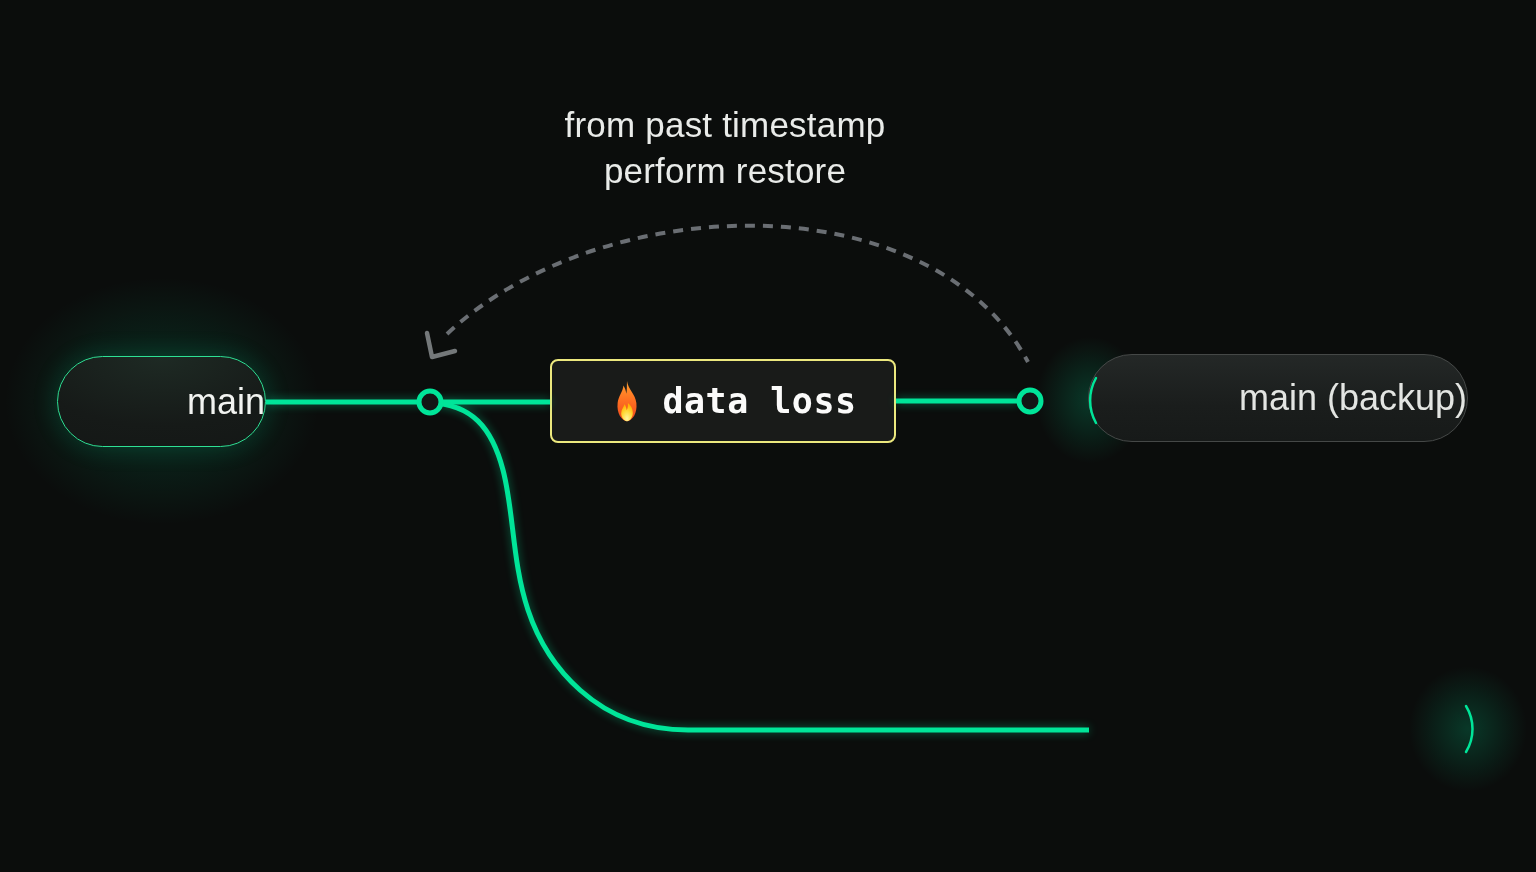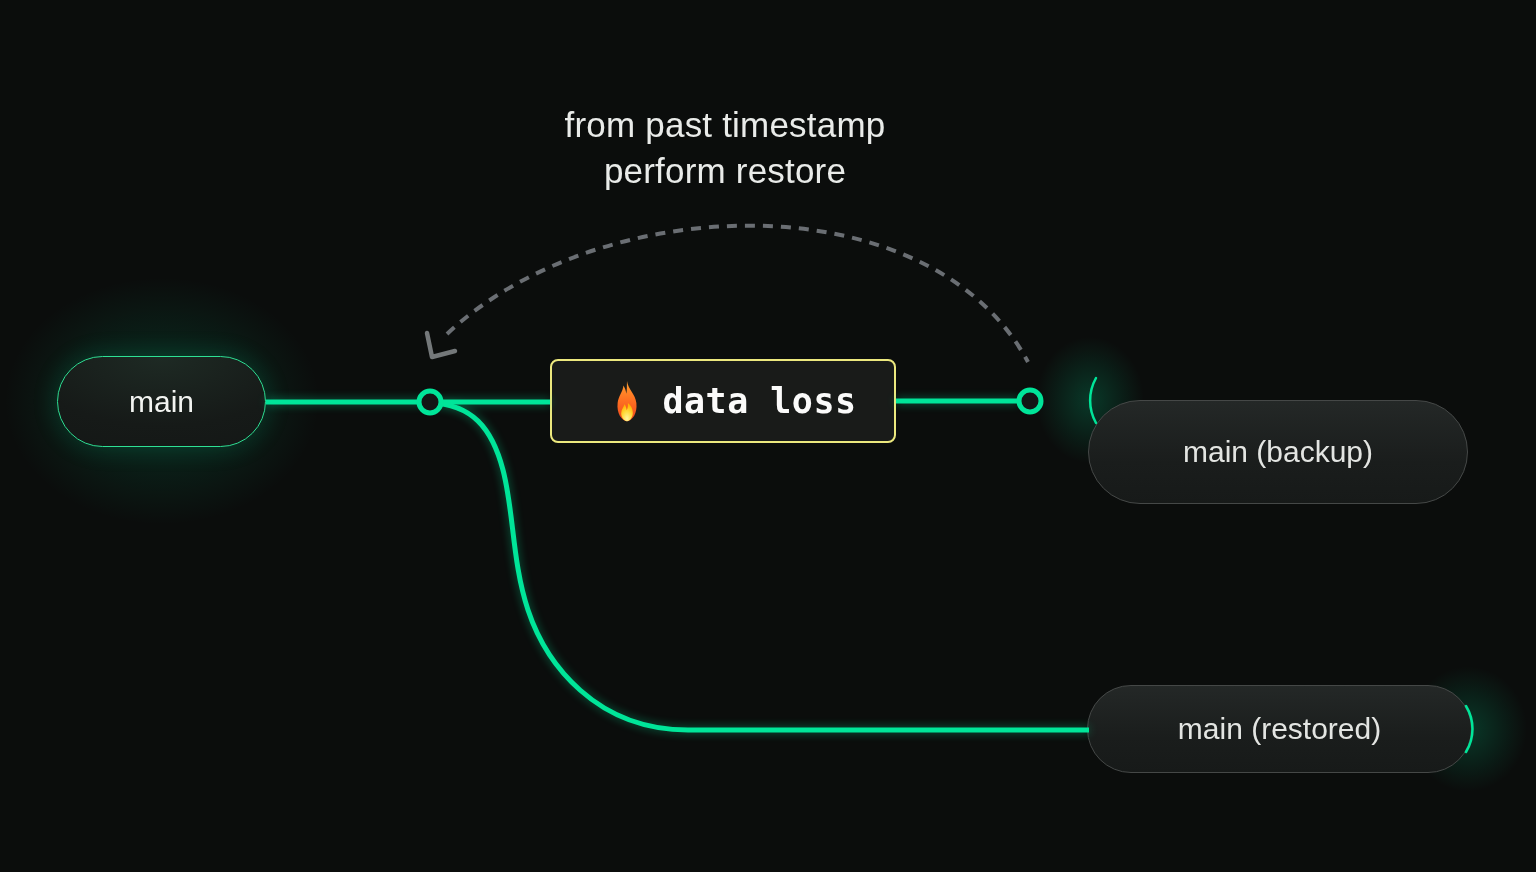--- a/index.html
+++ b/index.html
@@ -31,38 +31,38 @@
   }
   .annotation {
     position: absolute; left: 428px; top: 102px; width: 594px;
     text-align: center;
     color: #e9ebe9;
     font-size: 35px; line-height: 46px;
     letter-spacing: 0.2px;
   }
   .pill {
     position: absolute;
-    display: flex; align-items: center; justify-content: center;
+    display: flex; align-items: center; justify-content: flex-end;
     border-radius: 999px;
-    font-size: 30px;
+    font-size: 36px;
     box-sizing: border-box;
   }
   .pill-main {
     left: 57px; top: 356px; width: 209px; height: 91px;
     border: 1.5px solid #2ee094;
     background: radial-gradient(120% 140% at 50% 0%, #1e2a24 0%, #161a18 55%, #131615 100%);
     color: #f2f4f1;
     box-shadow: 0 0 26px rgba(0,229,153,0.18);
   }
   .pill-gray {
     border: 1.5px solid #454847;
     background: linear-gradient(180deg, #242827 0%, #1a1d1c 60%, #171a19 100%);
     color: #e3e5e2;
   }
-  .pill-backup   { left: 1088px; top: 354px; width: 380px; height: 104px; margin-top: 46px; }
+  .pill-backup   { left: 1088px; top: 354px; width: 380px; height: 88px; }
   .pill-restored { left: 1087px; top: 685px; width: 385px; height: 88px; }
   .event-box {
     position: absolute;
     left: 550px; top: 359px; width: 346px; height: 84px;
     box-sizing: border-box;
     border: 2px solid #ece87e;
     border-radius: 8px;
     background: #191b19;
     display: flex; align-items: center; justify-content: center;
     gap: 17px;
@@ -119,23 +119,20 @@
         <path fill="url(#flameInner)" d="M24 45.2 C19.3 44.6 15.8 40.6 16.3 36.3 C16.7 32.8 19.6 30.6 20.8 27.5 C22.2 29.3 23.1 31 23.6 33.6 C25.2 31.2 25.6 28.9 25.2 26.2 C29.2 28.8 31.8 32.4 31.8 36.3 C31.8 40.6 28.7 44.6 24 45.2 Z"></path>
       </svg>
     </span>
     <span class="event-label">data loss</span>
   </div>
 
   <div class="pill pill-gray pill-backup">
     <span>main (backup)</span>
   </div>
 
-  <div class="pill pill-gray pill-restored">
-    <span>main (restored)</span>
-  </div>
 
   <svg class="overlay" width="1536" height="872" viewBox="0 0 1536 872">
 
     <g class="greenlines" fill="none" stroke-width="5" stroke="#00e599">
       <path d="M266 402 H 550"></path>
       <path d="M896 401 H 1018"></path>
       <path d="M430 403 C472 404 492 428 503 470 C514 512 512 562 528 610 C546 664 596 730 688 730 L 1089 730"></path>
     </g>
 
     <g fill="none" stroke-width="2.5" stroke-linecap="round" stroke="#00e599">

